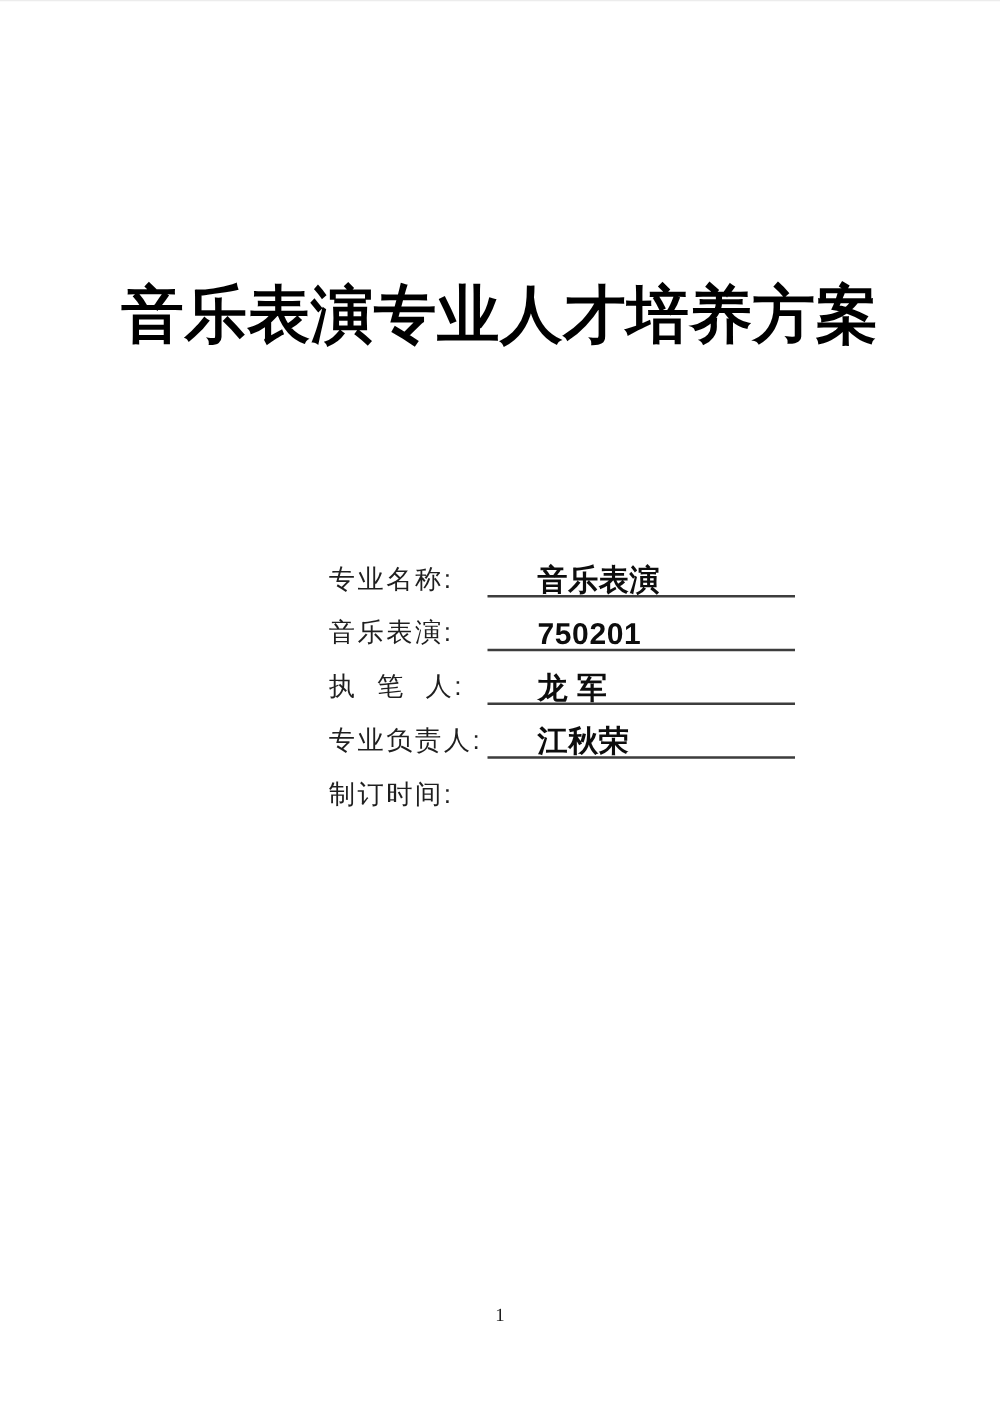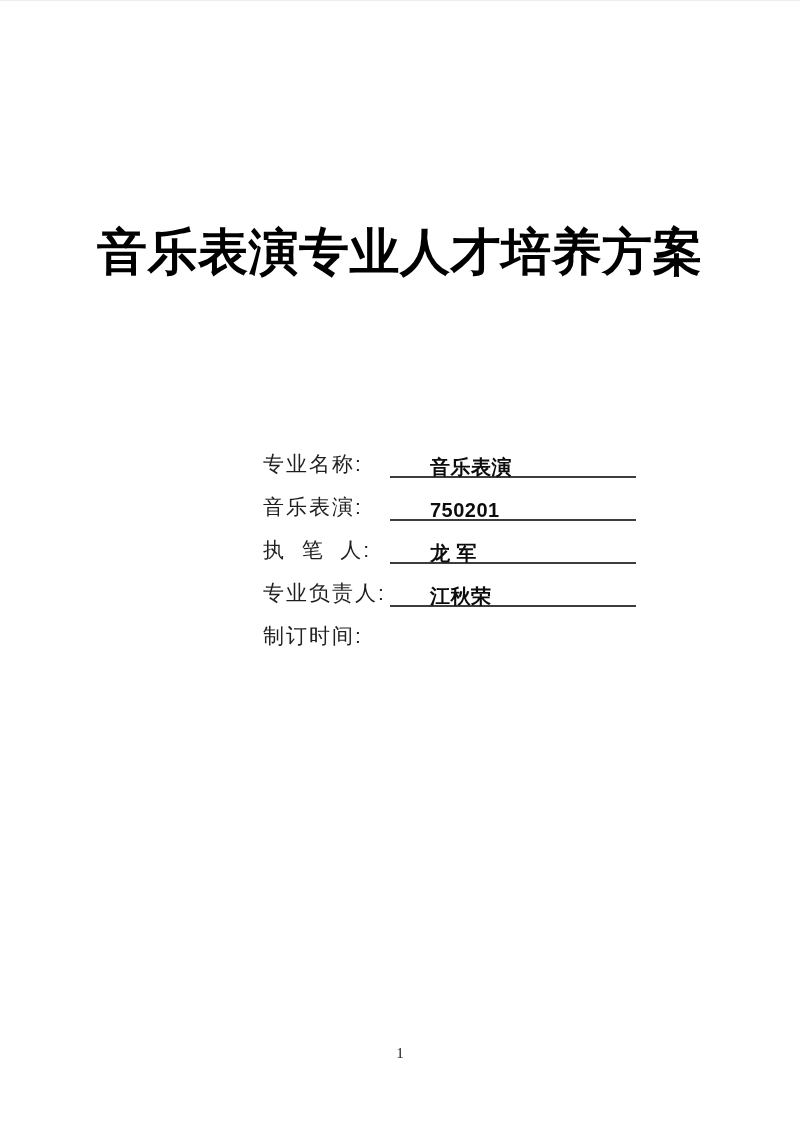--- a/index.html
+++ b/index.html
@@ -61,21 +61,21 @@
   }
   .field-line {
     flex: 1 1 auto;
     border-bottom: 2px solid #3d3d3d;
     padding-left: 40px;
     min-height: 30px;
     display: flex;
     align-items: flex-end;
   }
   .field-value {
-    font-size: 20px;
+    font-size: 24px;
     font-weight: 600;
     color: #0d0d0d;
     line-height: 1.1;
     margin-bottom: -2px;
     white-space: pre;
     letter-spacing: 0.5px;
   }
   .page-footer {
     position: absolute;
     top: 1044px;

